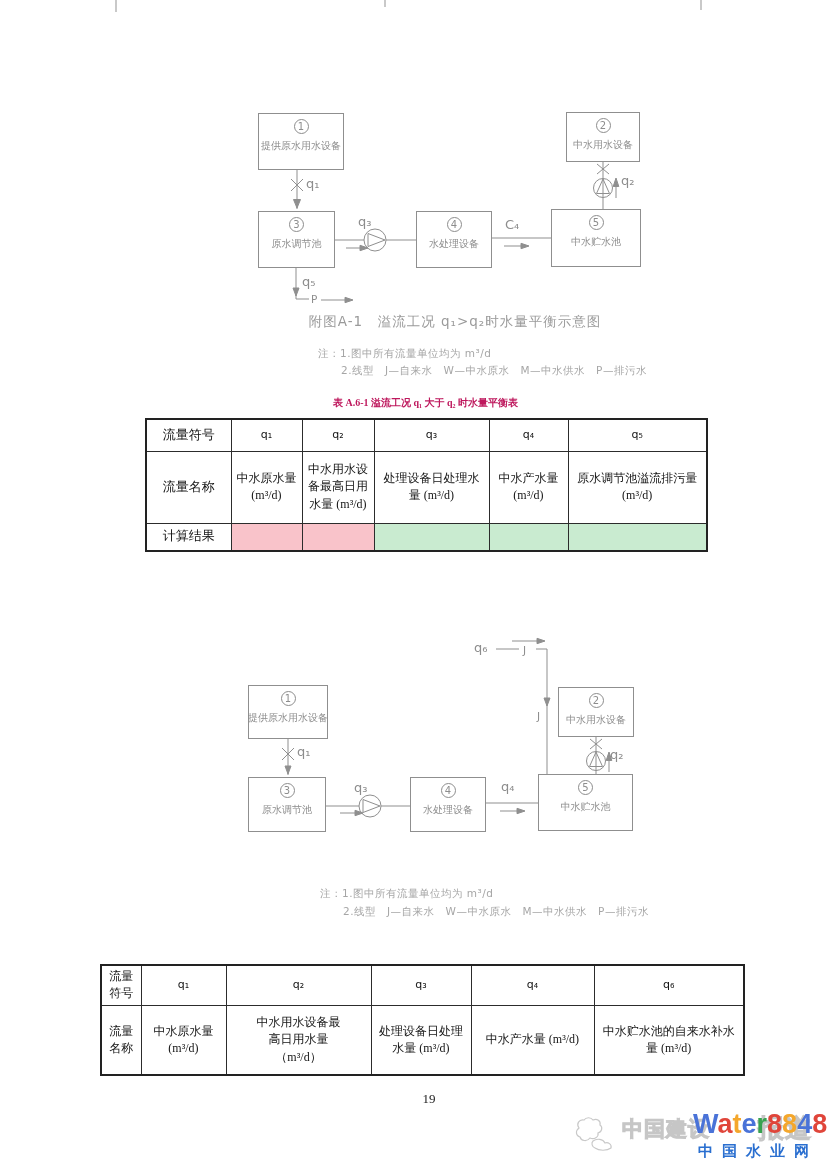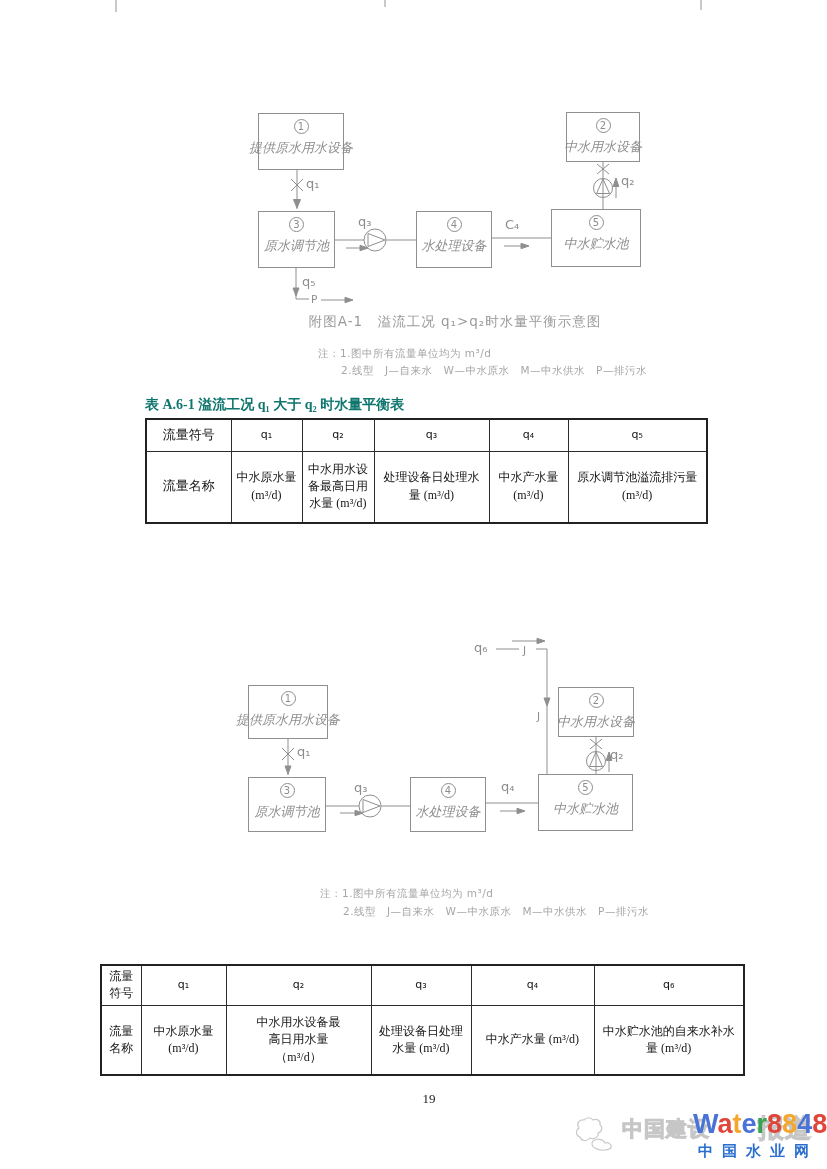--- a/index.html
+++ b/index.html
@@ -9,32 +9,32 @@
   .tick { position:absolute; background:#c9c9c9; }
 
   
   .dsvg { position:absolute; left:0; top:0; }
   .dbox { position:absolute; border:1px solid #8f8f8f; background:#fff; color:#8d8d8d;
           display:flex; flex-direction:column; align-items:center; padding-top:5px;
           font-family:"DejaVu Sans",sans-serif; text-align:center; }
   .dbox .circ { display:inline-flex; width:15px; height:15px; border:1px solid #8d8d8d;
           border-radius:50%; align-items:center; justify-content:center;
           font-size:10px; line-height:1; margin-bottom:5px; }
-  .dbox .blab { font-size:13px; letter-spacing:0px; white-space:nowrap;font-style:italic; }
+  .dbox .blab { font-size:10px; letter-spacing:0px; white-space:nowrap; }
   .qlabel { position:absolute; color:#8d8d8d; font-family:"DejaVu Sans",sans-serif;
           font-size:13px; }
   .qlabel.small { font-size:10.5px; }
   .caption { position:absolute; color:#9a9a9a; font-family:"DejaVu Sans",sans-serif;
           font-size:13.5px; letter-spacing:1px; text-align:center; white-space:nowrap; }
   .note { position:absolute; color:#a6a6a6; font-family:"DejaVu Sans",sans-serif;
           font-size:10.5px; letter-spacing:0.5px; white-space:nowrap; }
 
   
-  .ttitle { position:absolute; text-align:left; font-size:14px; font-weight:bold;
-          color:#0f766e; white-space:nowrap; }
+  .ttitle { position:absolute; text-align:center; font-size:10px; font-weight:bold;
+          color:#be185d; white-space:nowrap; }
   table.bal { position:absolute; border-collapse:collapse; table-layout:fixed;
           border:2px solid #222; background:#fff; }
   table.bal td { border:1px solid #2c2c2c; text-align:center; vertical-align:middle;
           font-size:12px; color:#141414; padding:2px 5px; line-height:1.45; }
   table.bal td.rowhead { font-size:13px; }
   table.bal td.sym, table.bal td.formula { font-family:"DejaVu Sans",sans-serif; font-size:11px; }
   table.bal td.srctab { font-size:12px; }
   tr.r-sym  { height:32px; }
   tr.r-name { height:72px; }
   tr.r-src  { height:22px; }
@@ -202,20 +202,28 @@
       <td class="sym">q₅</td>
     </tr>
     <tr class="r-name">
       <td class="rowhead">流量名称</td>
       <td>中水原水量 (m³/d)</td>
       <td>中水用水设备最高日用水量 (m³/d)</td>
       <td>处理设备日处理水量 (m³/d)</td>
       <td>中水产水量 (m³/d)</td>
       <td>原水调节池溢流排污量 (m³/d)</td>
     </tr>
+    <tr class="r-res">
+      <td class="rowhead">计算结果</td>
+      <td style="background: rgb(249, 195, 202);"></td>
+      <td style="background: rgb(249, 195, 202);"></td>
+      <td style="background: rgb(201, 235, 208);"></td>
+      <td style="background: rgb(201, 235, 208);"></td>
+      <td style="background: rgb(201, 235, 208);"></td>
+    </tr>
   </tbody>
     </table>
 
   <div class="dbox" style="left:248px;top:685px;width:80px;height:54px;">
     <span class="circ">1</span>
     <span class="blab">提供原水用水设备</span>
   </div>
   <div class="dbox" style="left:558px;top:687px;width:76px;height:50px;">
     <span class="circ">2</span>
     <span class="blab">中水用水设备</span>

